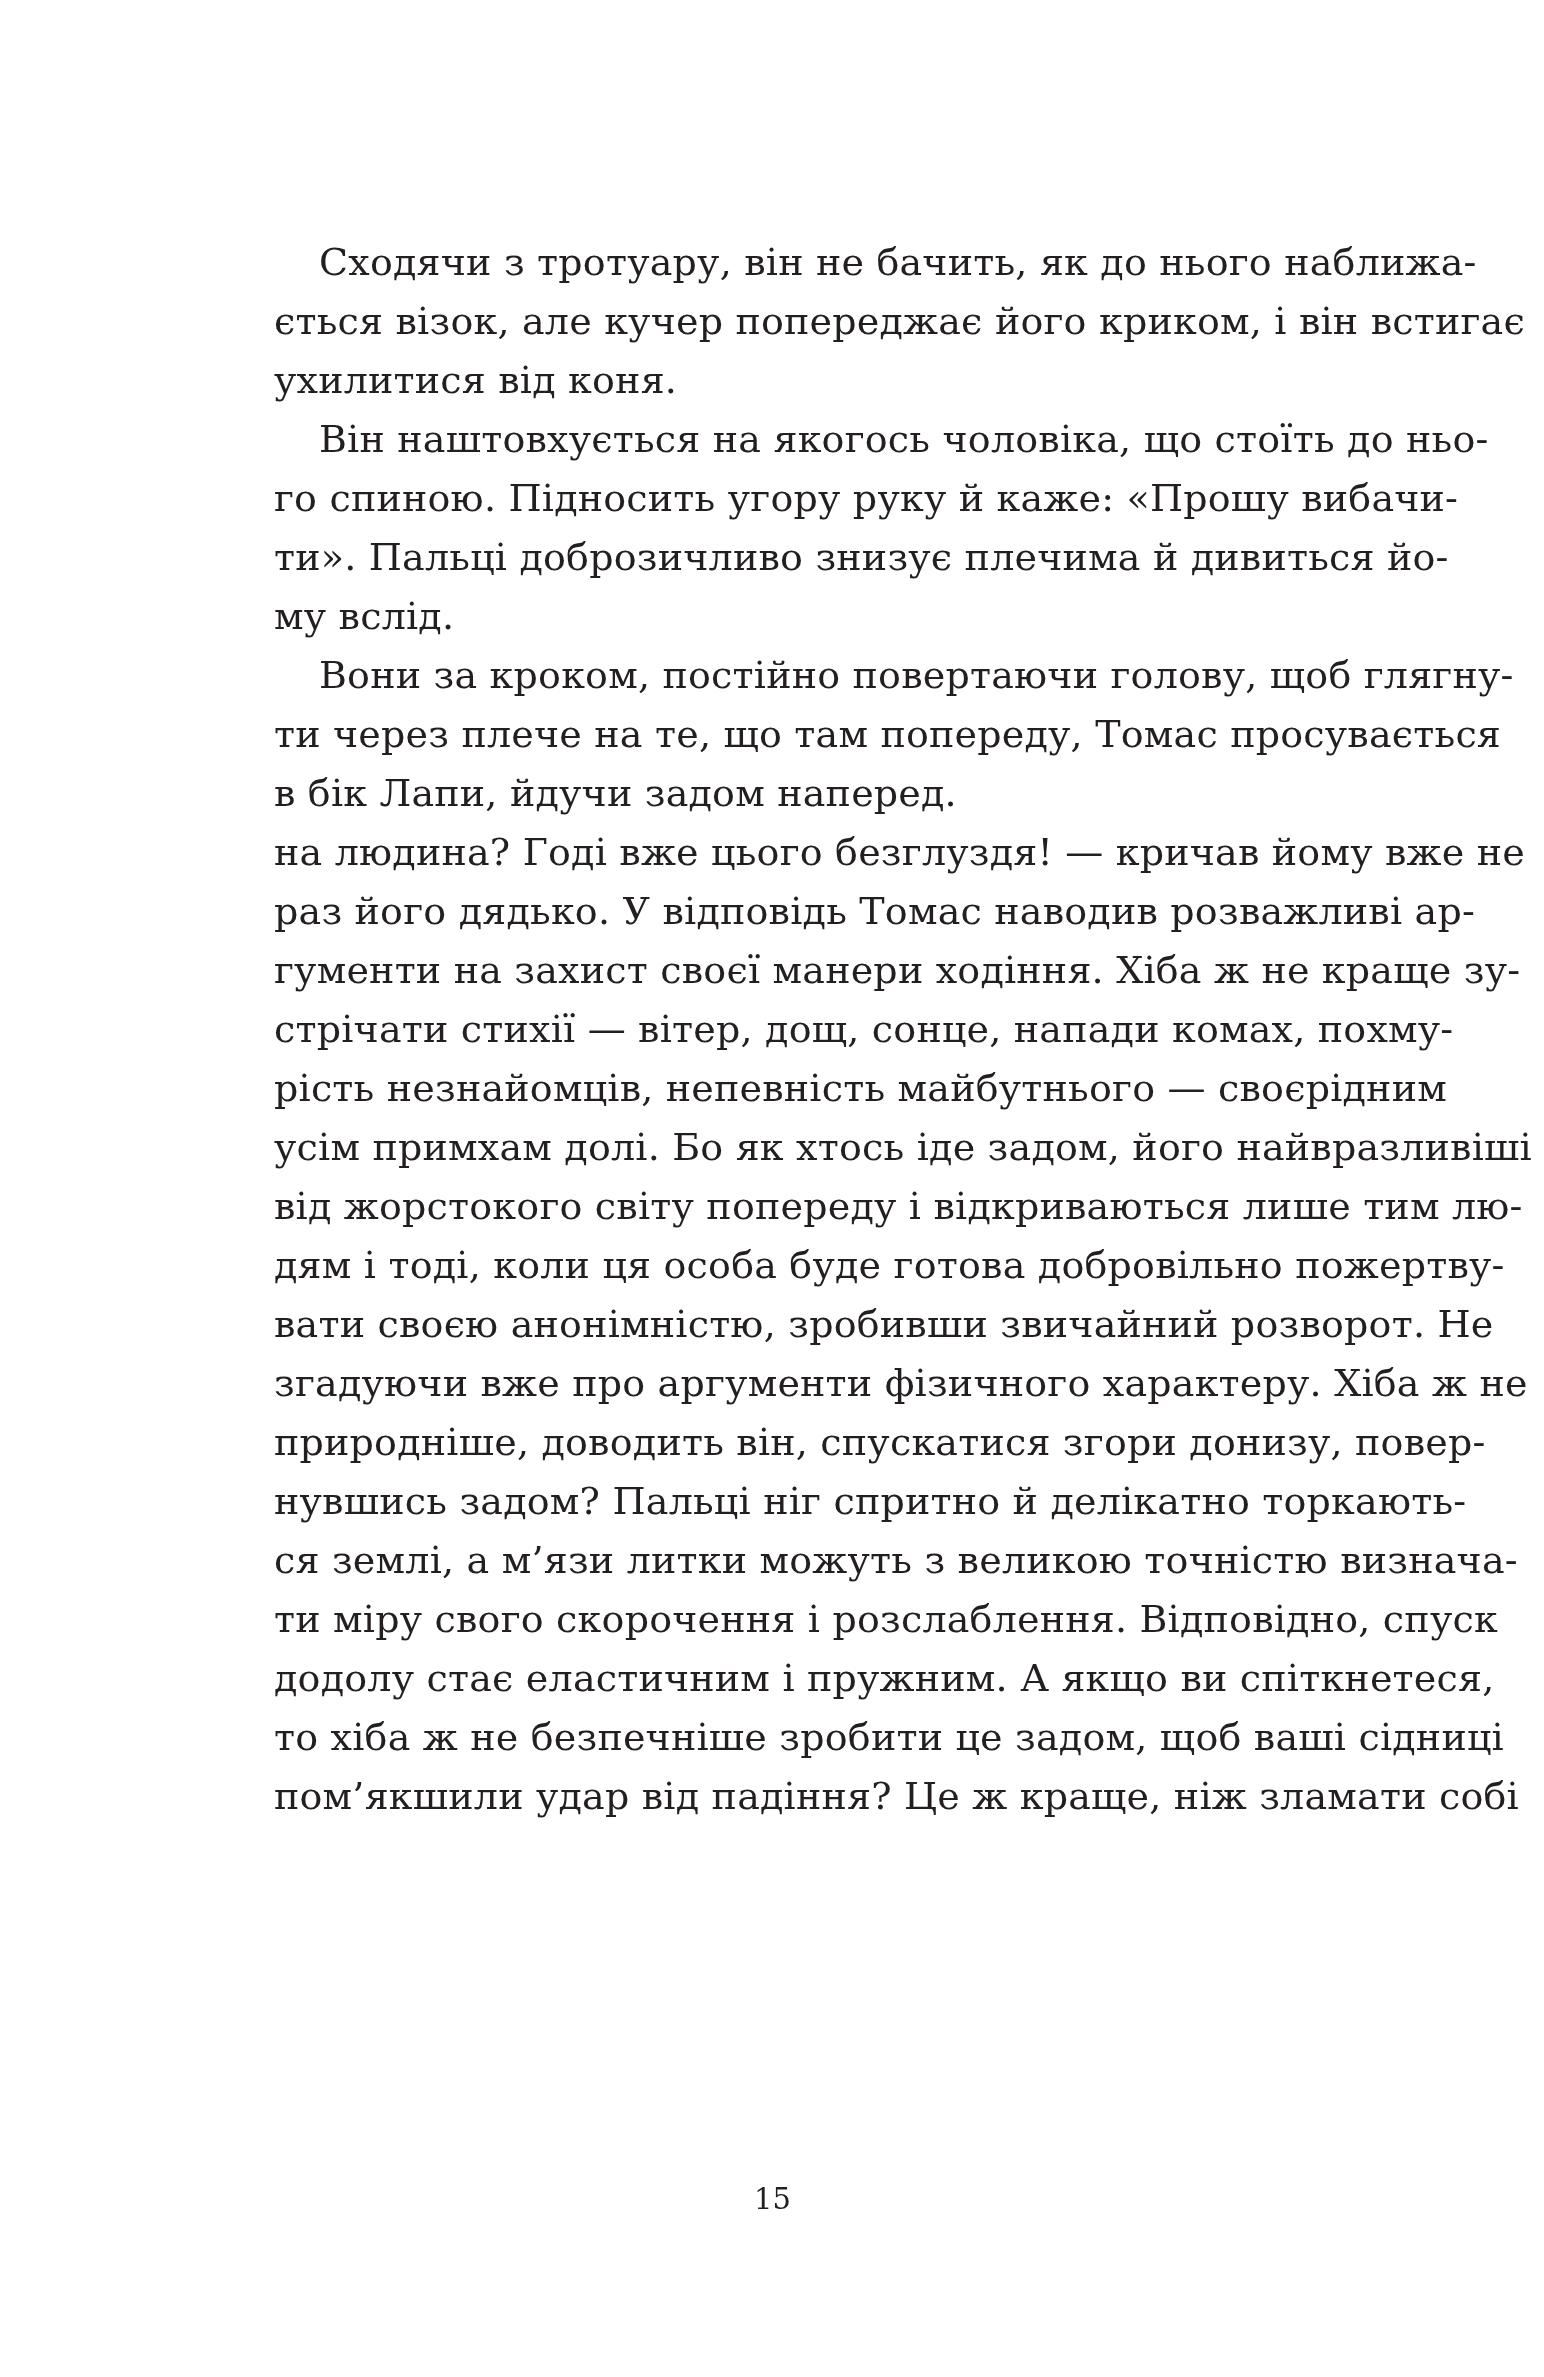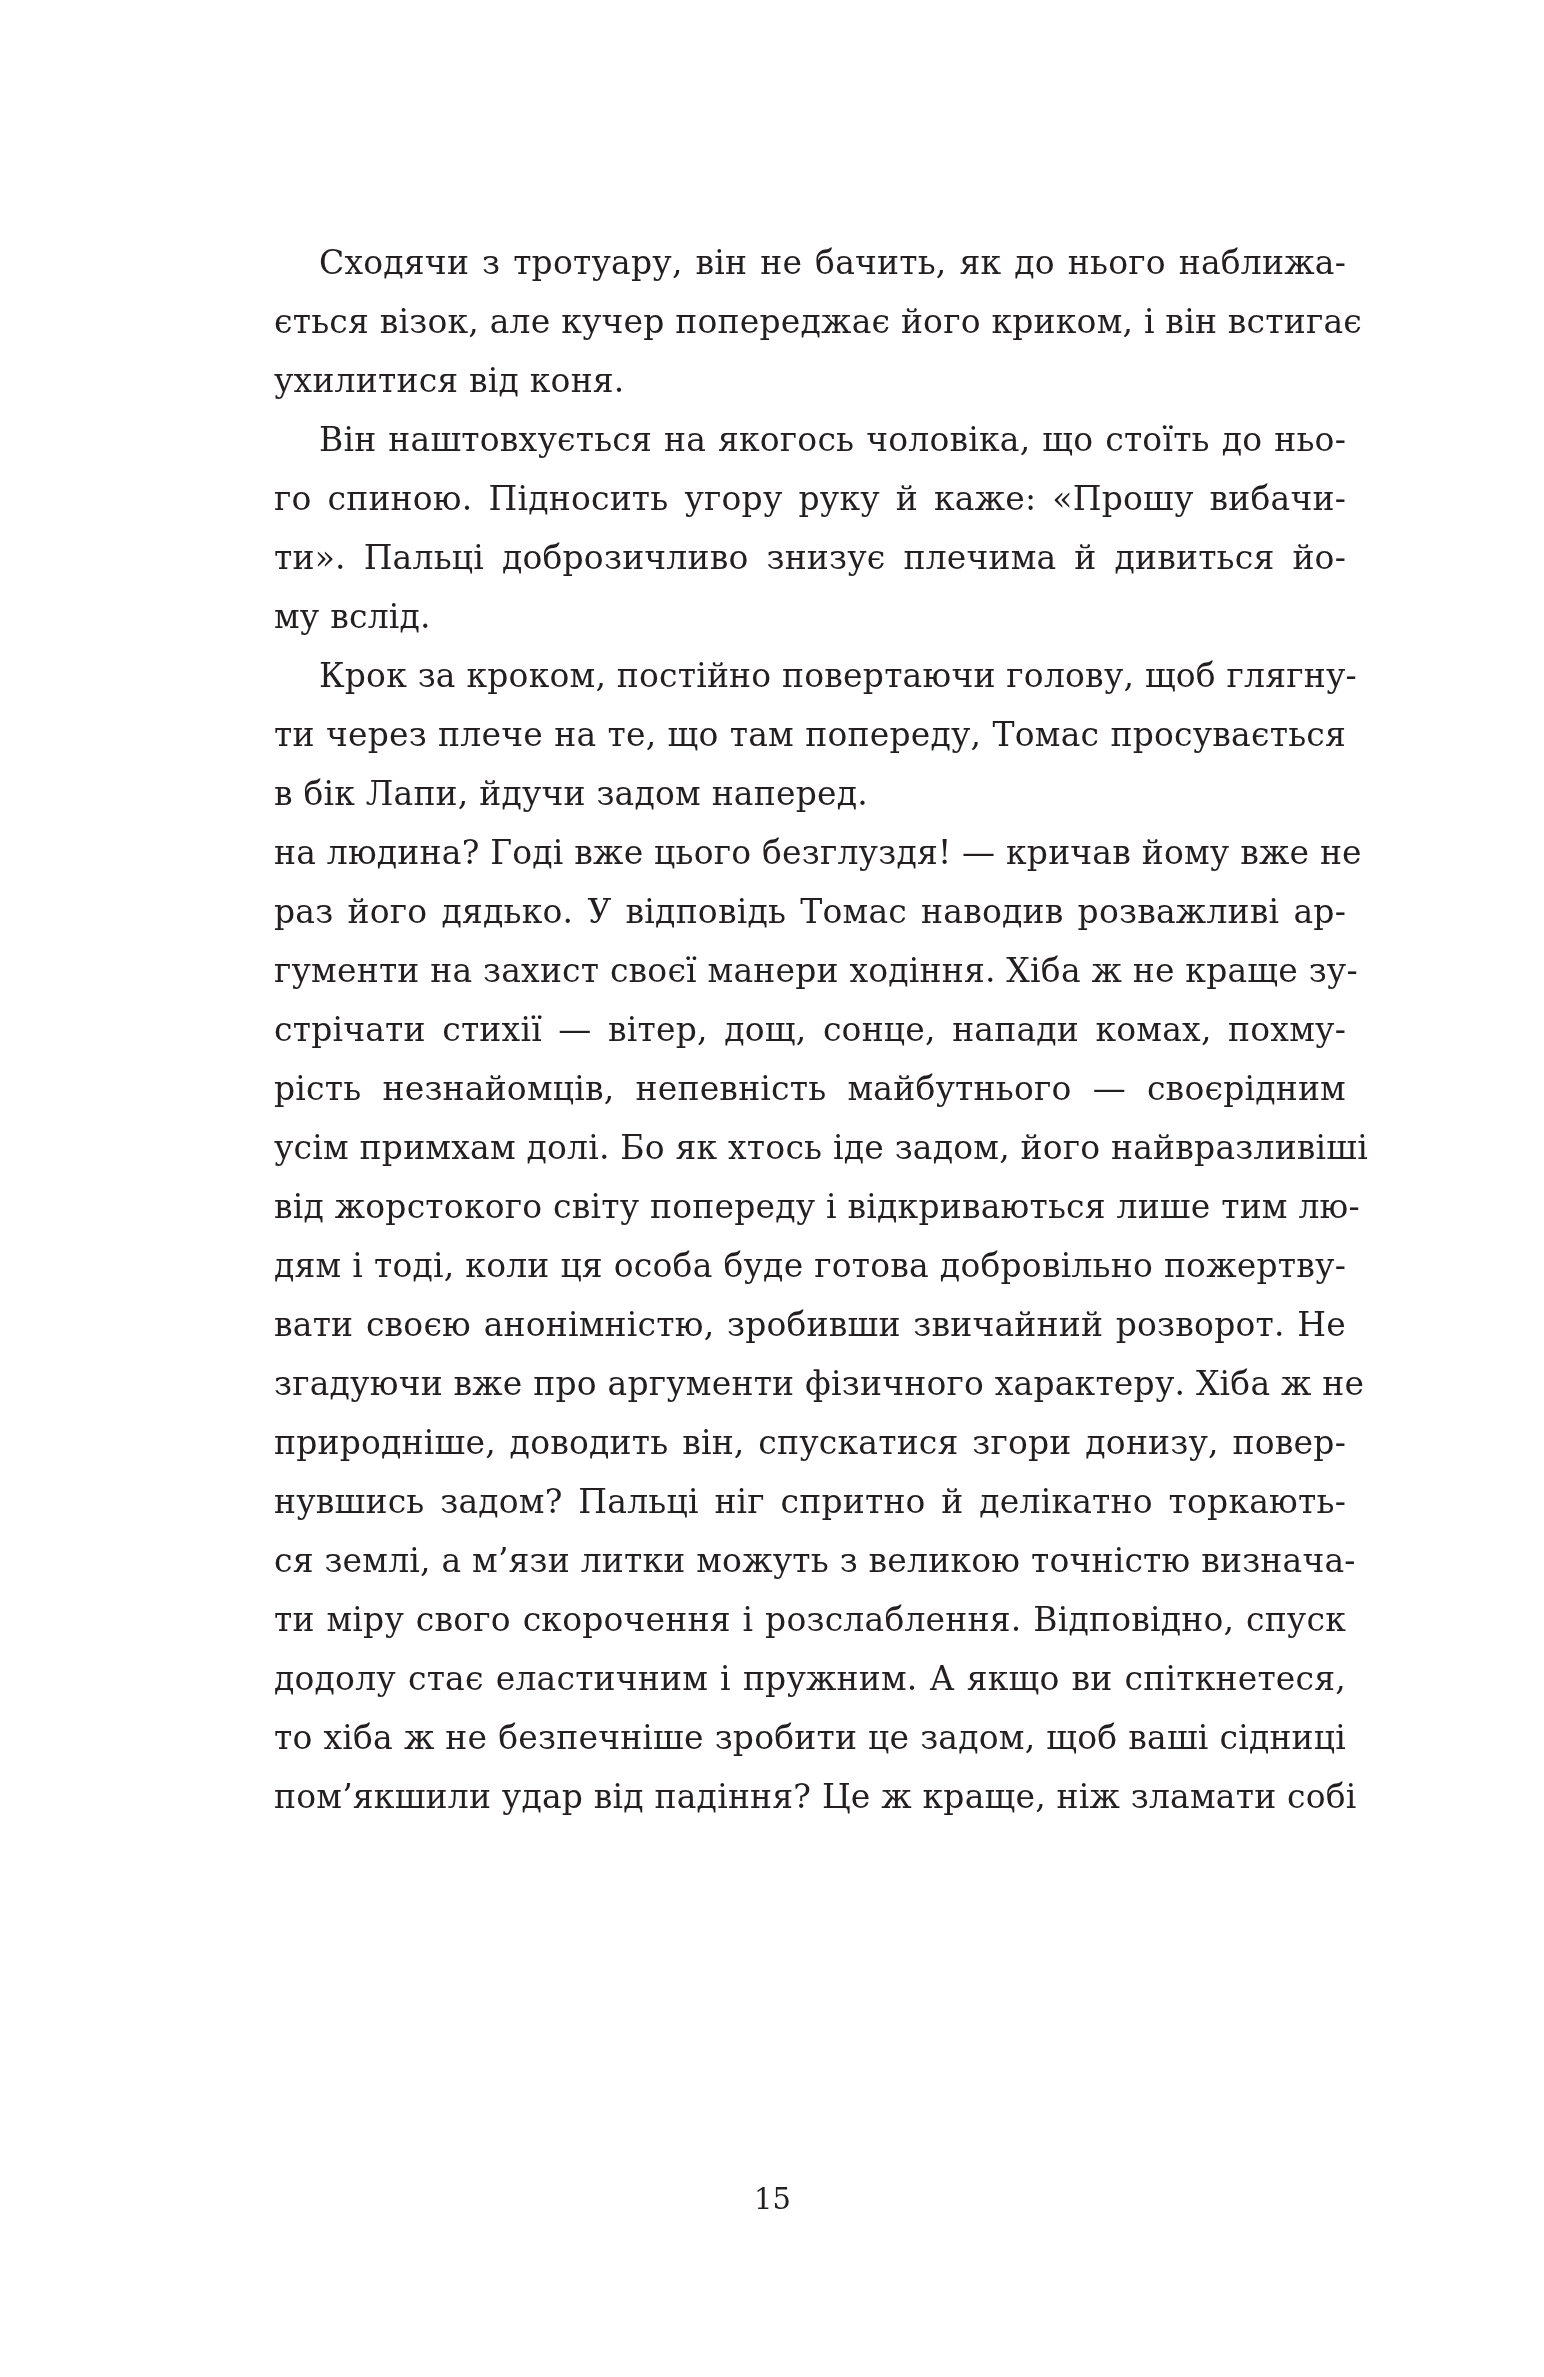--- a/index.html
+++ b/index.html
@@ -7,21 +7,21 @@
   .page {
     position: absolute; left: 0; top: 0; width: 1545px; height: 2377px;
     background: #ffffff;
   }
   .text-block {
     position: absolute;
     left: 274px;
     top: 233px;
     width: 1072px;
     font-family: "DejaVu Serif", "Liberation Serif", serif;
-    font-size: 33px;
+    font-size: 38px;
     line-height: 59px;
     color: #231f20;
     letter-spacing: 0.2px;
   }
   .line {
     display: block;
     white-space: nowrap;
     text-align: justify;
     text-align-last: justify;
     height: 59px;
@@ -47,21 +47,21 @@
 
     <span class="line indent">Сходячи з тротуару, він не бачить, як до нього наближа-</span>
     <span class="line">ється візок, але кучер попереджає його криком, і він встигає</span>
     <span class="line last">ухилитися від коня.</span>
 
     <span class="line indent">Він наштовхується на якогось чоловіка, що стоїть до ньо-</span>
     <span class="line">го спиною. Підносить угору руку й каже: «Прошу вибачи-</span>
     <span class="line">ти». Пальці доброзичливо знизує плечима й дивиться йо-</span>
     <span class="line last">му вслід.</span>
 
-    <span class="line indent">Крок за кроком, постійно повертаючи голову, щоб глягну-</span>
+    <span class="line indent">Вони за кроком, постійно повертаючи голову, щоб глягну-</span>
     <span class="line">ти через плече на те, що там попереду, Томас просувається</span>
     <span class="line last">в бік Лапи, йдучи задом наперед.</span>
 
     <span class="line">на людина? Годі вже цього безглуздя! — кричав йому вже не</span>
     <span class="line">раз його дядько. У відповідь Томас наводив розважливі ар-</span>
     <span class="line">гументи на захист своєї манери ходіння. Хіба ж не краще зу-</span>
     <span class="line">стрічати стихії — вітер, дощ, сонце, напади комах, похму-</span>
     <span class="line">рість незнайомців, непевність майбутнього — своєрідним</span>
     <span class="line">усім примхам долі. Бо як хтось іде задом, його найвразливіші</span>
     <span class="line">від жорстокого світу попереду і відкриваються лише тим лю-</span>

